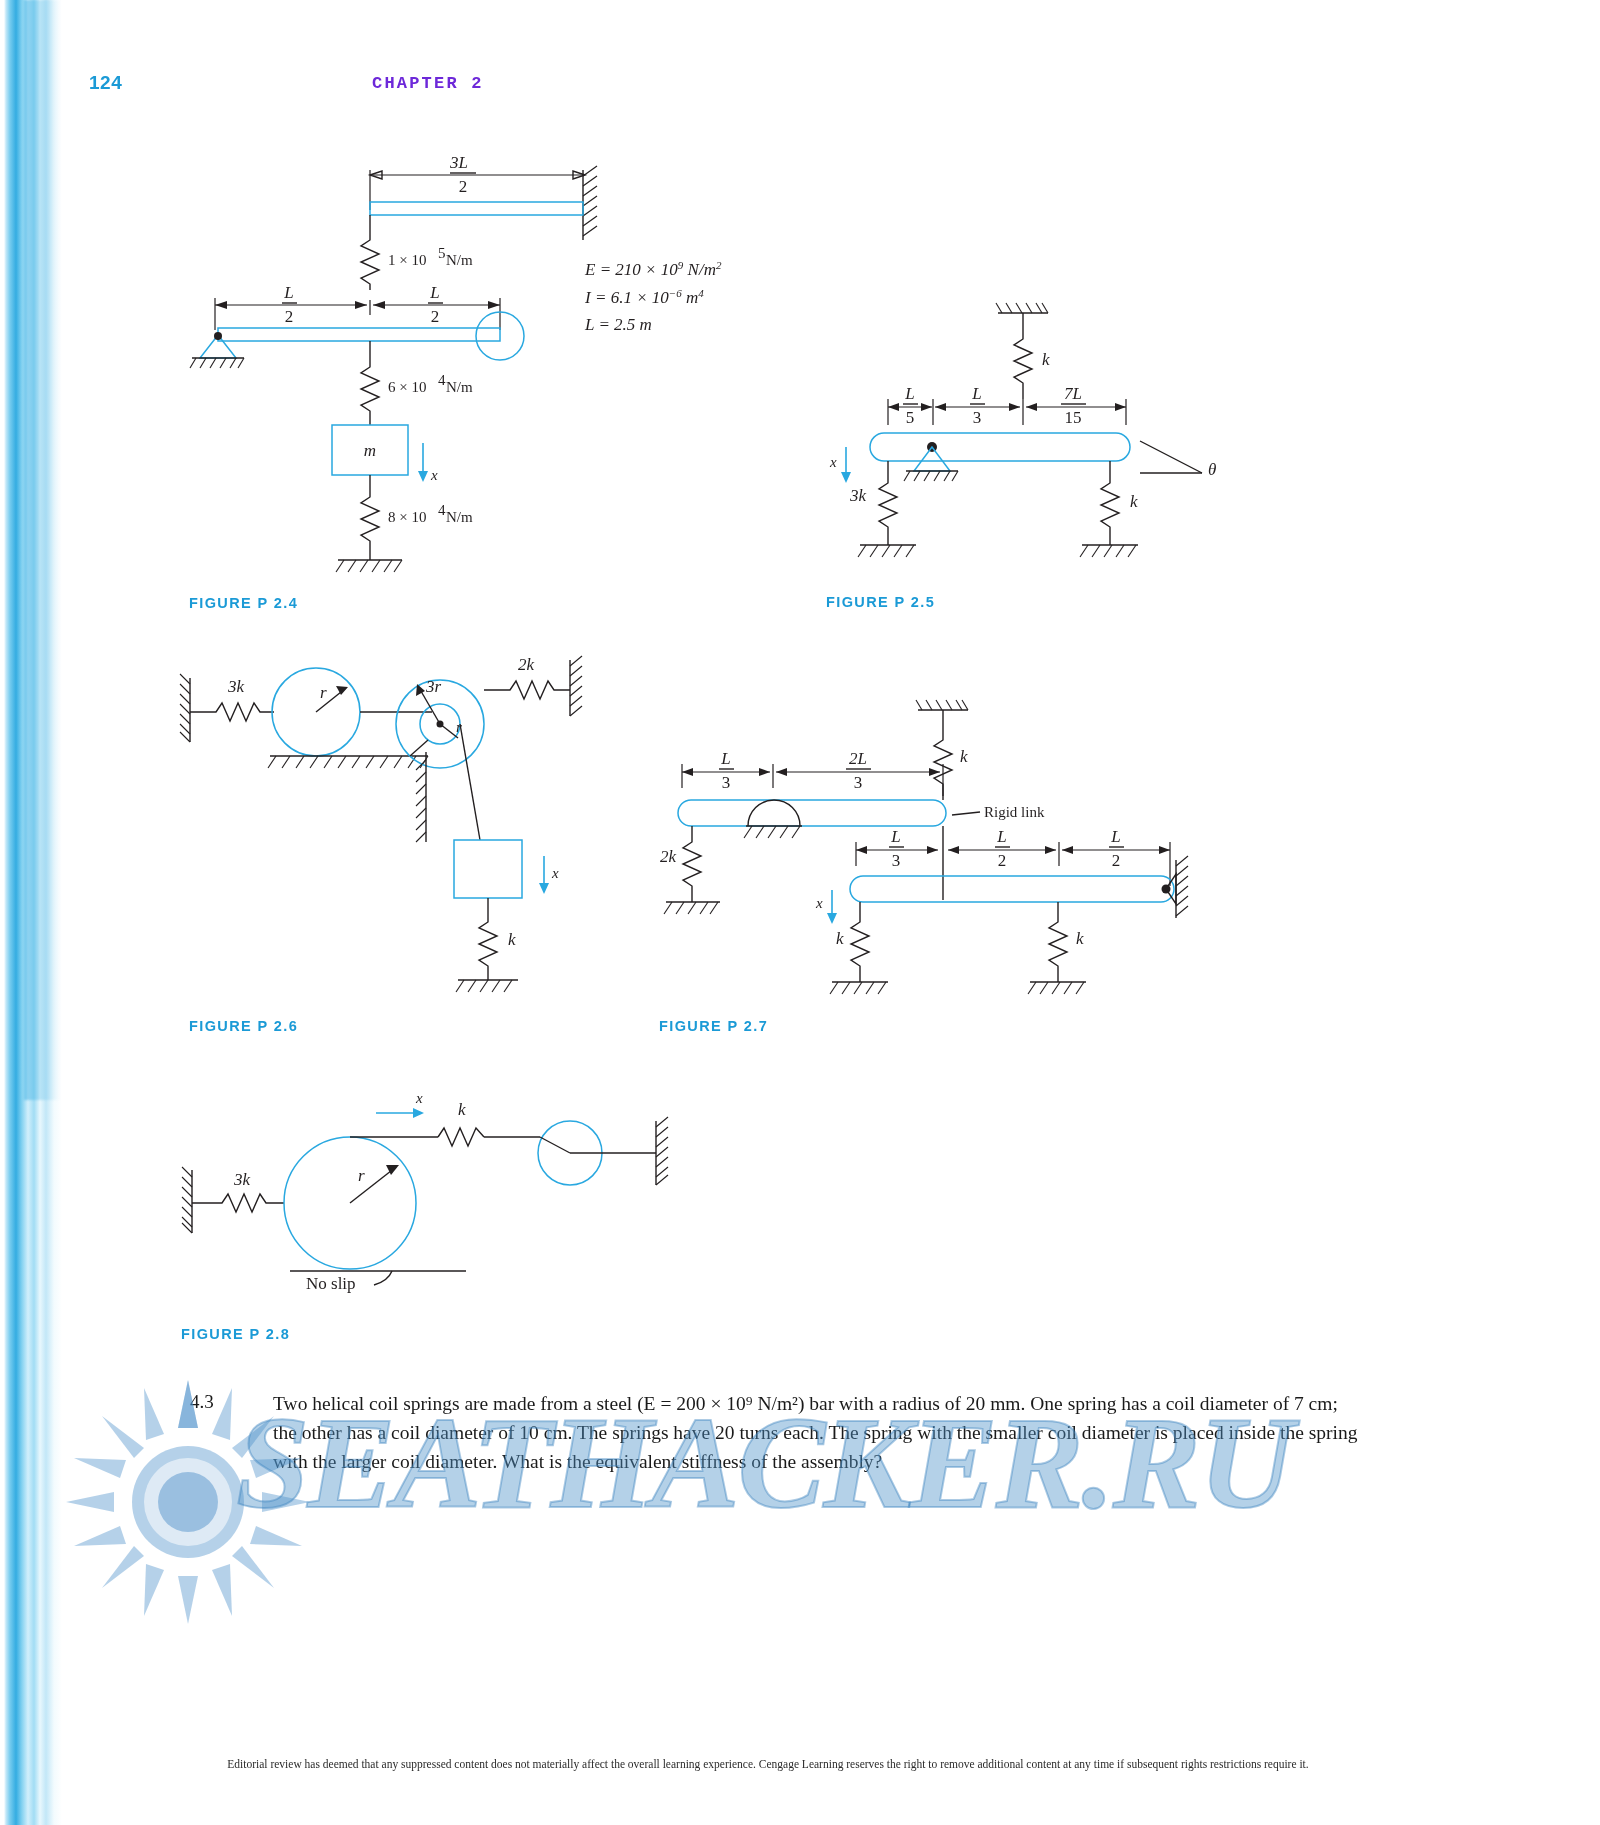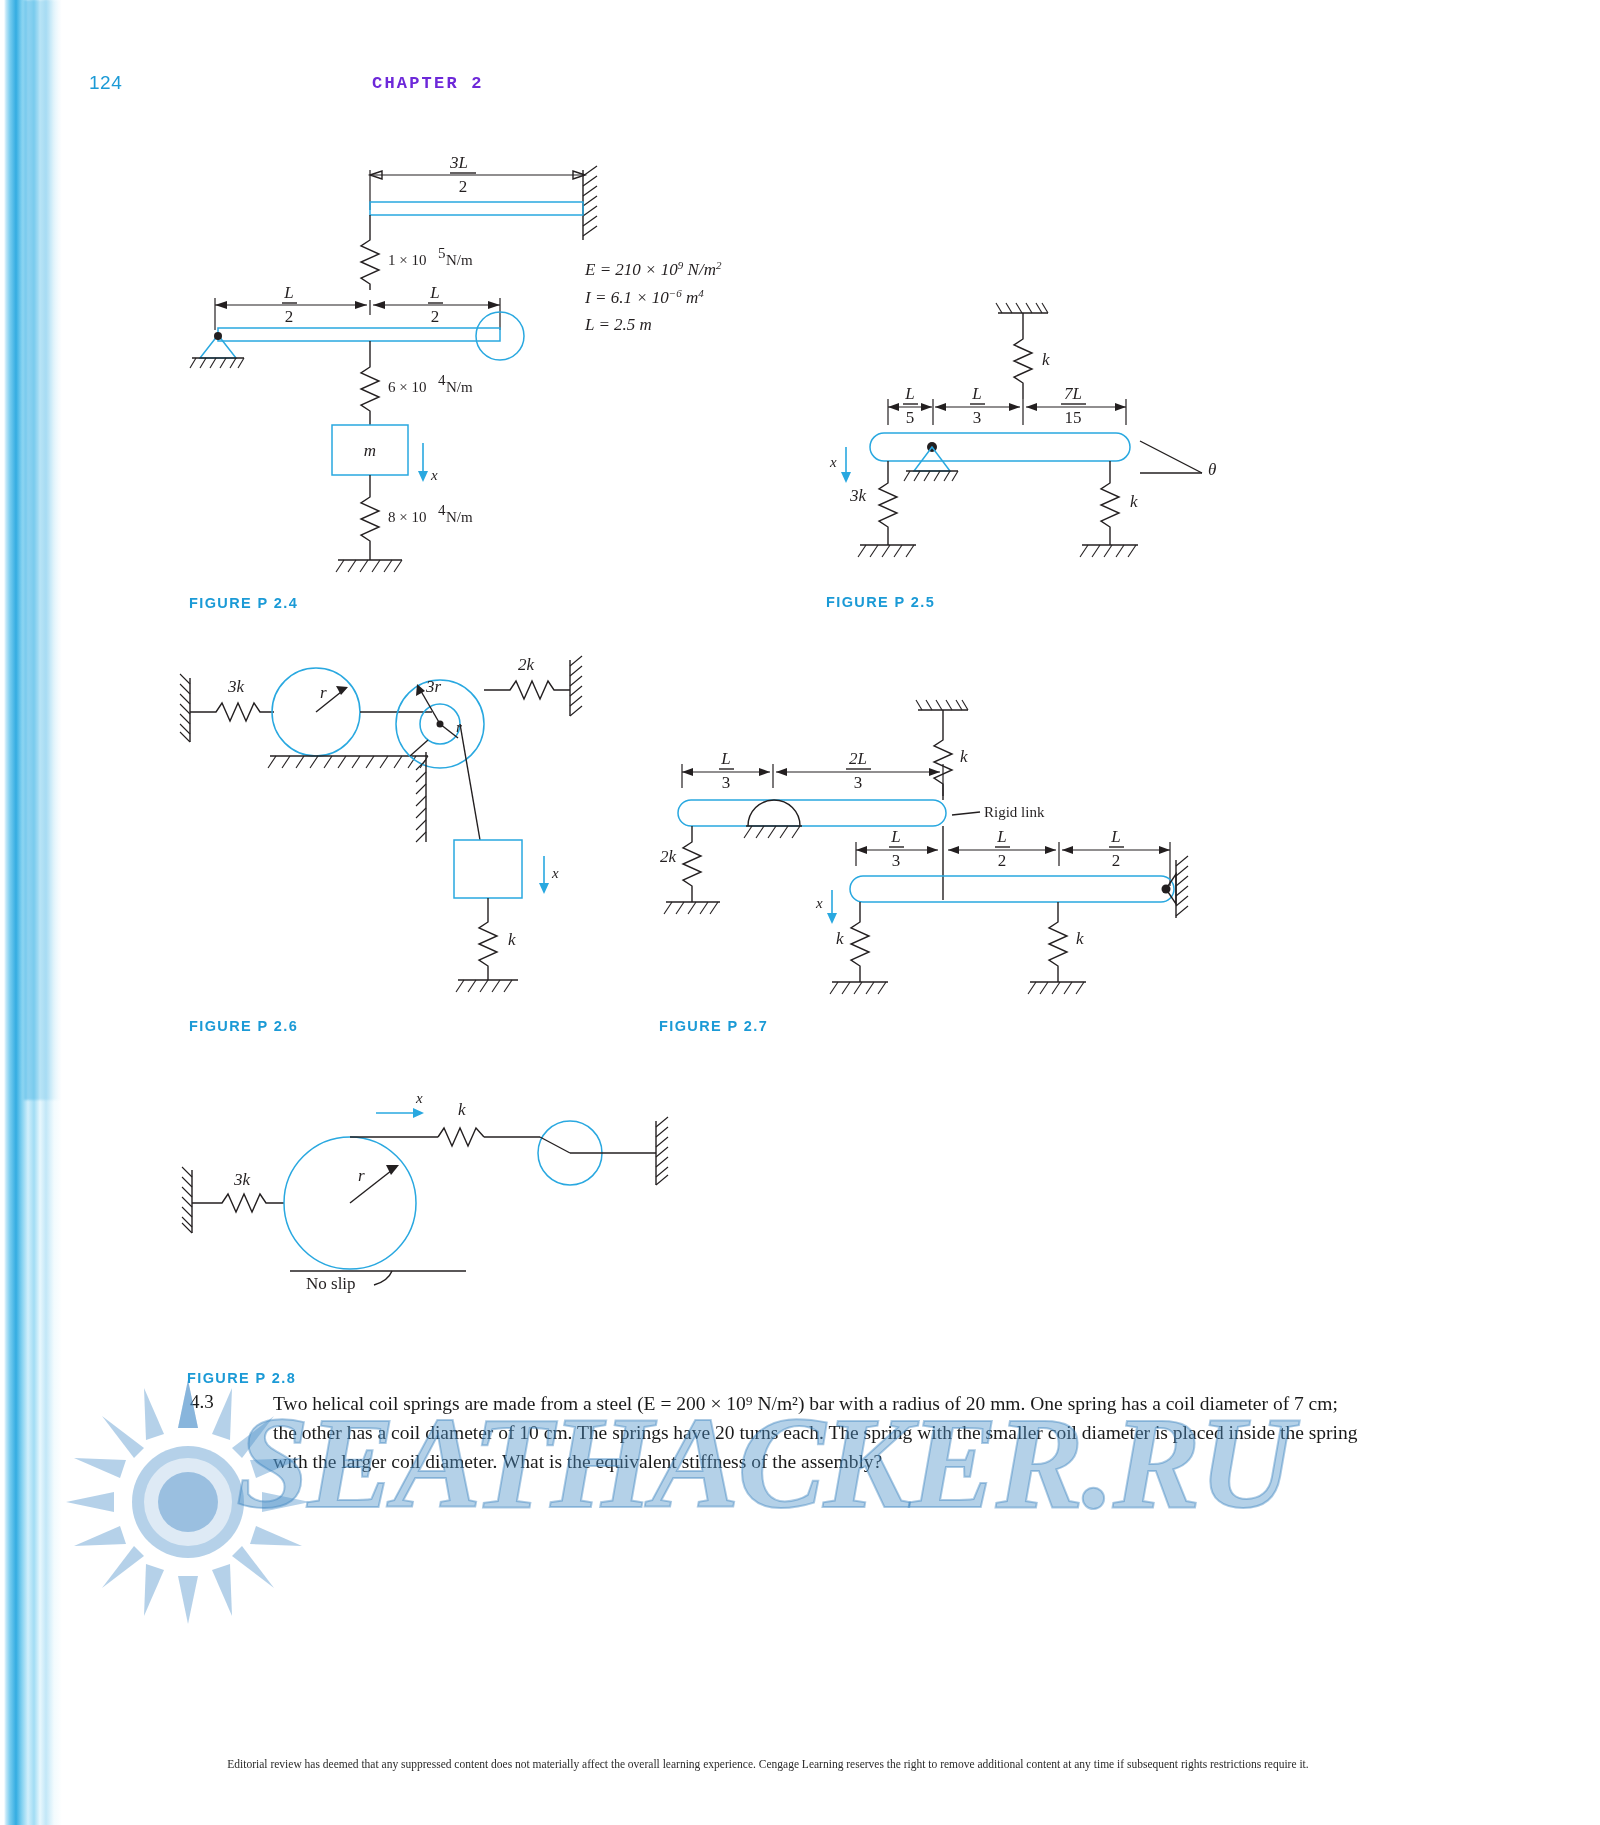--- a/index.html
+++ b/index.html
@@ -24,21 +24,21 @@
   .left-bar2{
     position:absolute;left:24px;top:0;width:36px;height:1100px;
     background:linear-gradient(to right,rgba(41,168,224,.45),rgba(255,255,255,0));
     filter:blur(1px);
   }
 
   
   .page-num{
     position:absolute;left:89px;top:72px;
     font-family:"Liberation Sans", sans-serif;
-    font-weight:normal;font-size:19px;color:#1b9ad6;letter-spacing:.5px;
+    font-weight:bold;font-size:19px;color:#1b9ad6;letter-spacing:.5px;
   }
   .chapter-title{
     position:absolute;left:372px;top:74px;
     font-family:Liberation Mono, monospace;
     font-weight:bold;font-size:17px;color:#6d28d9;letter-spacing:2.2px;
   }
 
   
   .fig-cap{
     position:absolute;
@@ -553,21 +553,21 @@
         <line x1="478" y1="92" x2="490" y2="82"></line>
     <line x1="478" y1="100" x2="490" y2="90"></line>
   </g>
 
   <line class="ln" x1="112" y1="186" x2="288" y2="186"></line>
   <text class="lg" x="128" y="204">No slip</text>
   <path class="ln" d="M196 200 q14 -4 18 -14"></path>
 </svg>
 </div>
 
-<div class="fig-cap" style="left:187px;top:1326px;margin-top:44px;">FIGURE  P  2.8</div>
+<div class="fig-cap" style="left:181px;top:1326px;">FIGURE  P  2.8</div>
 
 <div class="prob-num">4.3</div>
 <div class="prob-body">Two helical coil springs are made from a steel (E = 200 × 10⁹ N/m²) bar with a radius of 20 mm. One spring has a coil diameter of 7 cm; the other has a coil diameter of 10 cm. The springs have 20 turns each. The spring with the smaller coil diameter is placed inside the spring with the larger coil diameter. What is the equivalent stiffness of the assembly?</div>
 
 <div class="wm">
   <svg class="wm-sun" width="260" height="260" viewBox="0 0 260 260">
     <g fill="rgba(70,140,200,.40)">
       <circle cx="130" cy="130" r="56"></circle>
       <g>
         <g id="ray">

